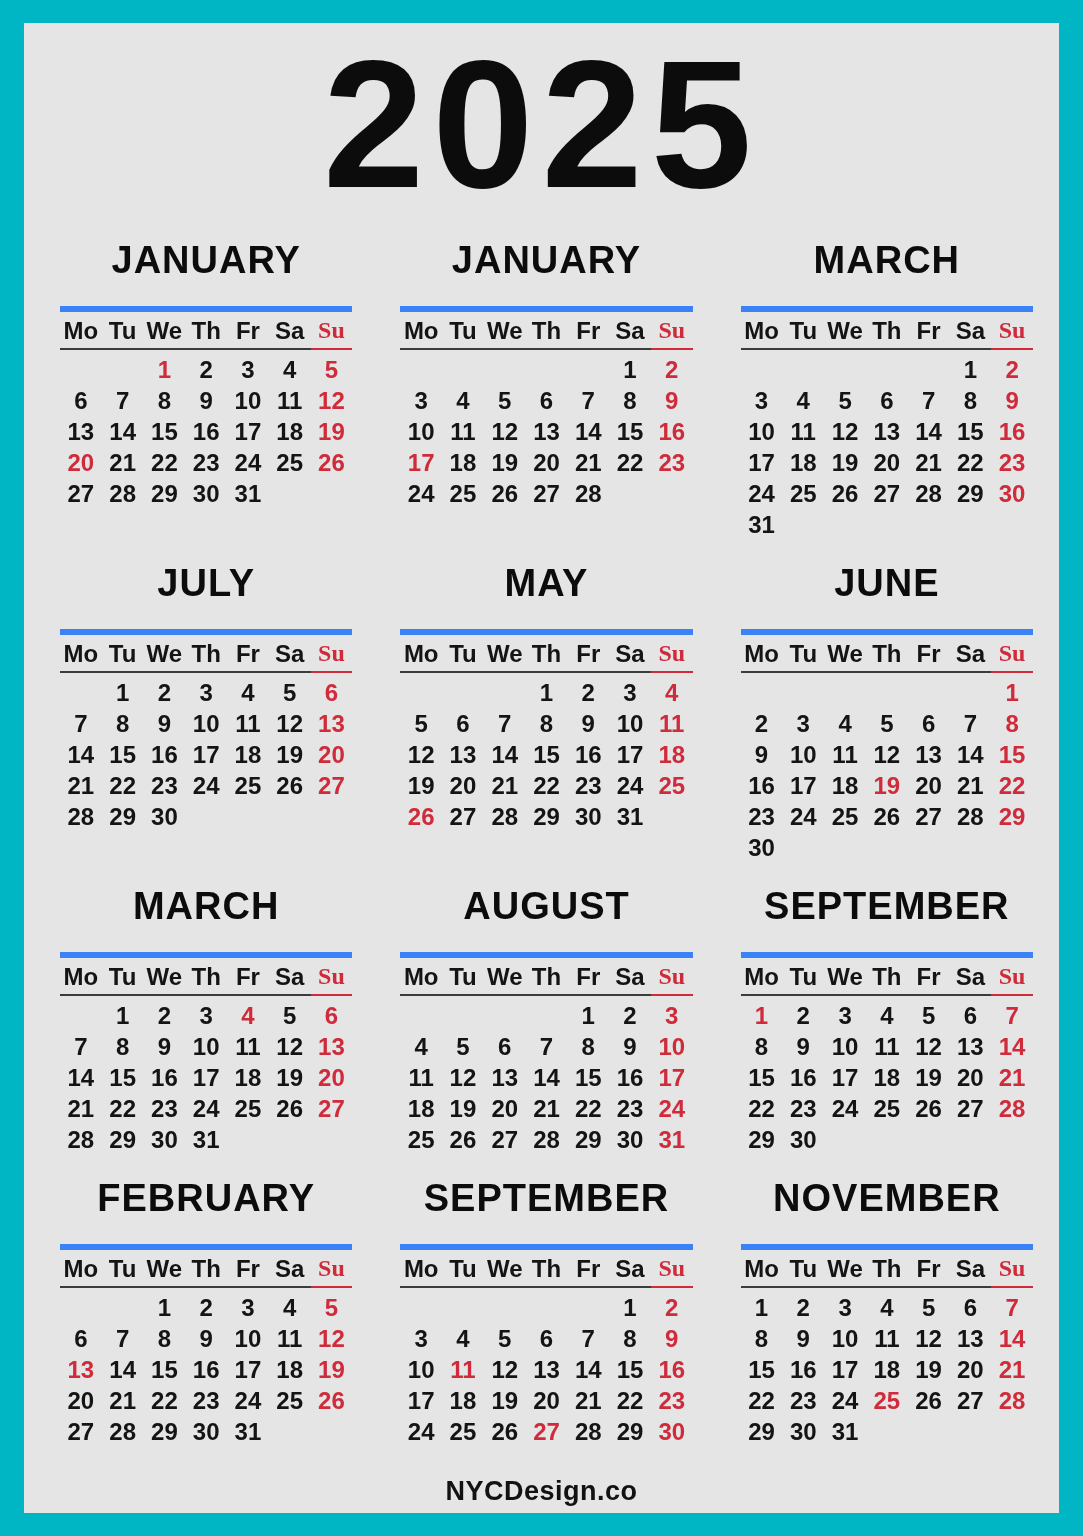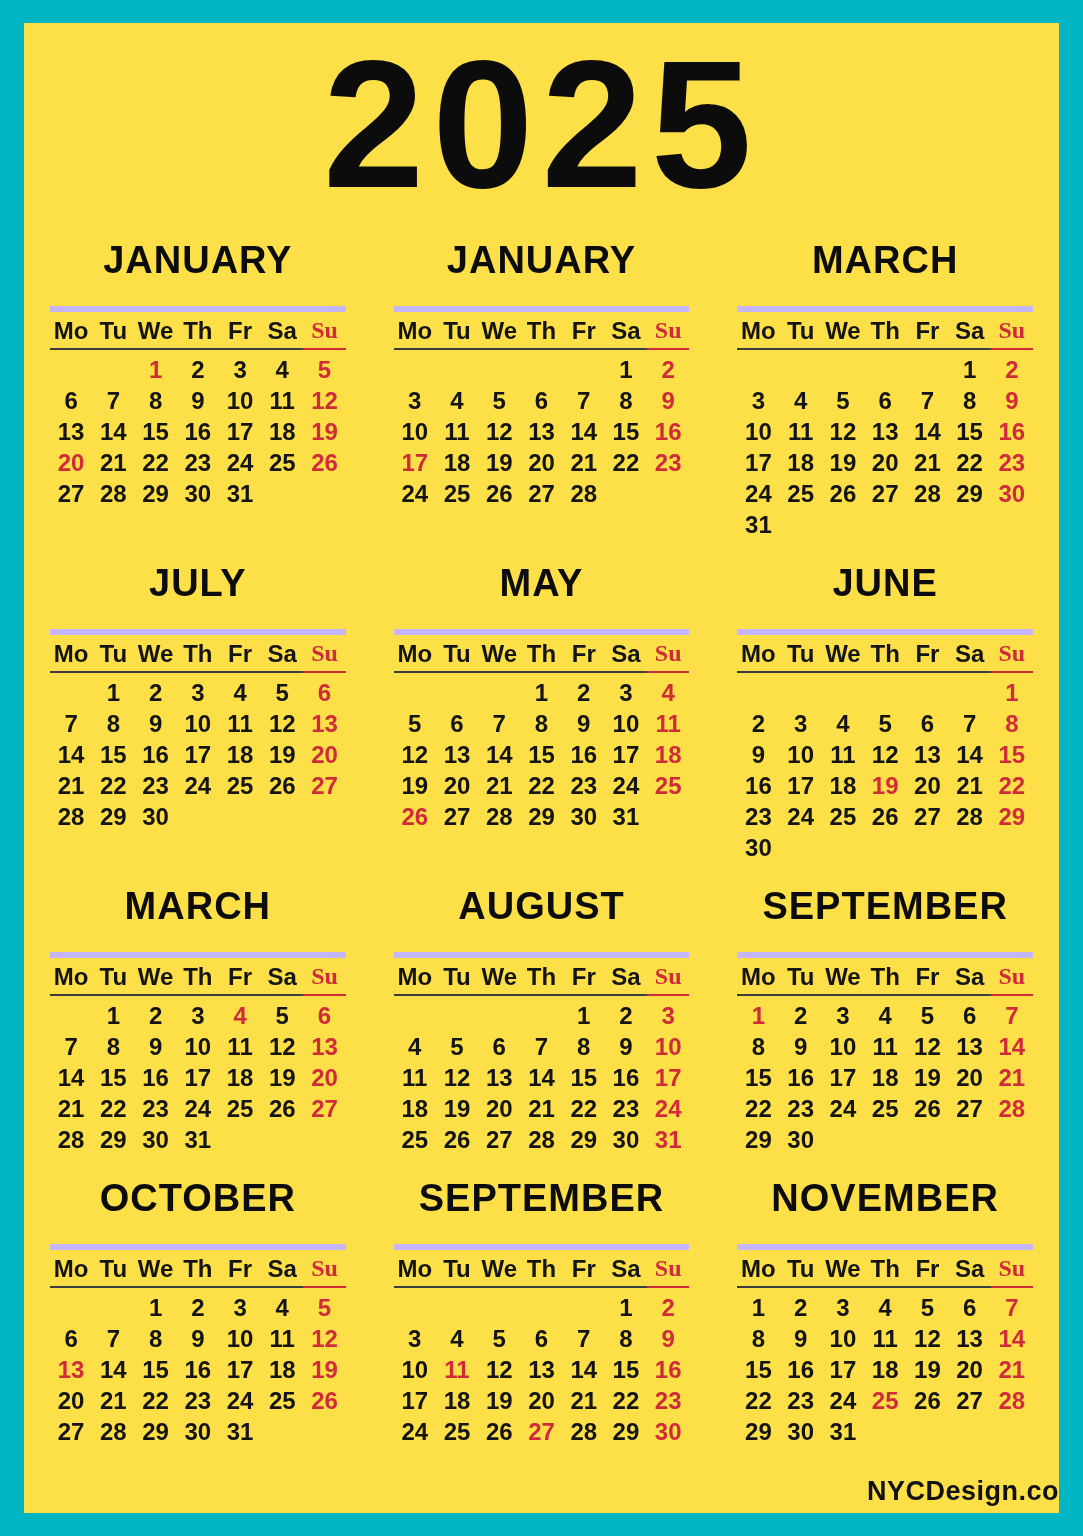--- a/index.html
+++ b/index.html
@@ -4,62 +4,62 @@
 <style>
   html,body { margin:0; padding:0; }
   body {
     width:1083px; height:1536px;
     background:#00b6c4;
     font-family:"Liberation Sans", sans-serif;
     -webkit-font-smoothing:antialiased;
   }
   .page {
     position:absolute; left:24px; top:23px; right:24px; bottom:23px;
-    background:#fde047;
+    background:#e5e5e5;
     display:flex; flex-direction:column;
   }
   .year-title {
     margin:10px 0 0 0;
     text-align:center;
     font-size:182px; line-height:1.0;
     font-weight:700; color:#0c0c0c;
     letter-spacing:8px;
   }
   .months {
     display:grid;
     grid-template-columns:repeat(3, 1fr);
     column-gap:48px;
     row-gap:22px;
-    padding:24px 26px 0 26px;
+    padding:24px 26px 0 36px;
   }
   .month { display:block; }
   .month-title {
     margin:0 0 24px 0;
     text-align:center;
     font-size:38px; font-weight:700;
     color:#0c0c0c; letter-spacing:1px;
   }
-  .cal { border-top:6px solid #c4b5fd; padding-top:2px; }
+  .cal { border-top:6px solid #3b82f6; padding-top:2px; }
   .grid { display:grid; grid-template-columns:repeat(7, 1fr); }
   .wd {
     font-size:24px; font-weight:700; color:#141414;
     text-align:center; padding:3px 0 3px 0;
     border-bottom:2px solid #3c3c3c;
   }
   .wd.sun { color:#cf2b3a; border-bottom-color:#cf2b3a;font-family:Liberation Serif, serif; }
   .day {
     font-size:24px; font-weight:700; color:#141414;
     text-align:center; height:31px; line-height:32px;
   }
   .day:first-line { }
   .day.red { color:#cf2b3a; }
   .grid .day:nth-child(n+8):nth-child(-n+14) { padding-top:4px; } 
   .footer {
     margin:auto 0 6px 0;
-    text-align:right;
+    text-align:center;
     font-size:27px; font-weight:700; color:#121212;
     letter-spacing:0.5px;
   }
 </style>
 </head>
 <body>
 
 <div class="page">
   <h1 class="year-title">2025</h1>
 
@@ -513,21 +513,21 @@
             <div class="day">30</div>
             <div class="day"></div>
             <div class="day"></div>
             <div class="day"></div>
             <div class="day"></div>
             <div class="day"></div>
           </div>
         </div>
       </section>
       <section class="month">
-        <h2 class="month-title">OCTOBER</h2>
+        <h2 class="month-title">FEBRUARY</h2>
         <div class="cal">
           <div class="grid">
             <div class="wd">Mo</div>
             <div class="wd">Tu</div>
             <div class="wd">We</div>
             <div class="wd">Th</div>
             <div class="wd">Fr</div>
             <div class="wd">Sa</div>
             <div class="wd sun">Su</div>
             <div class="day"></div>

